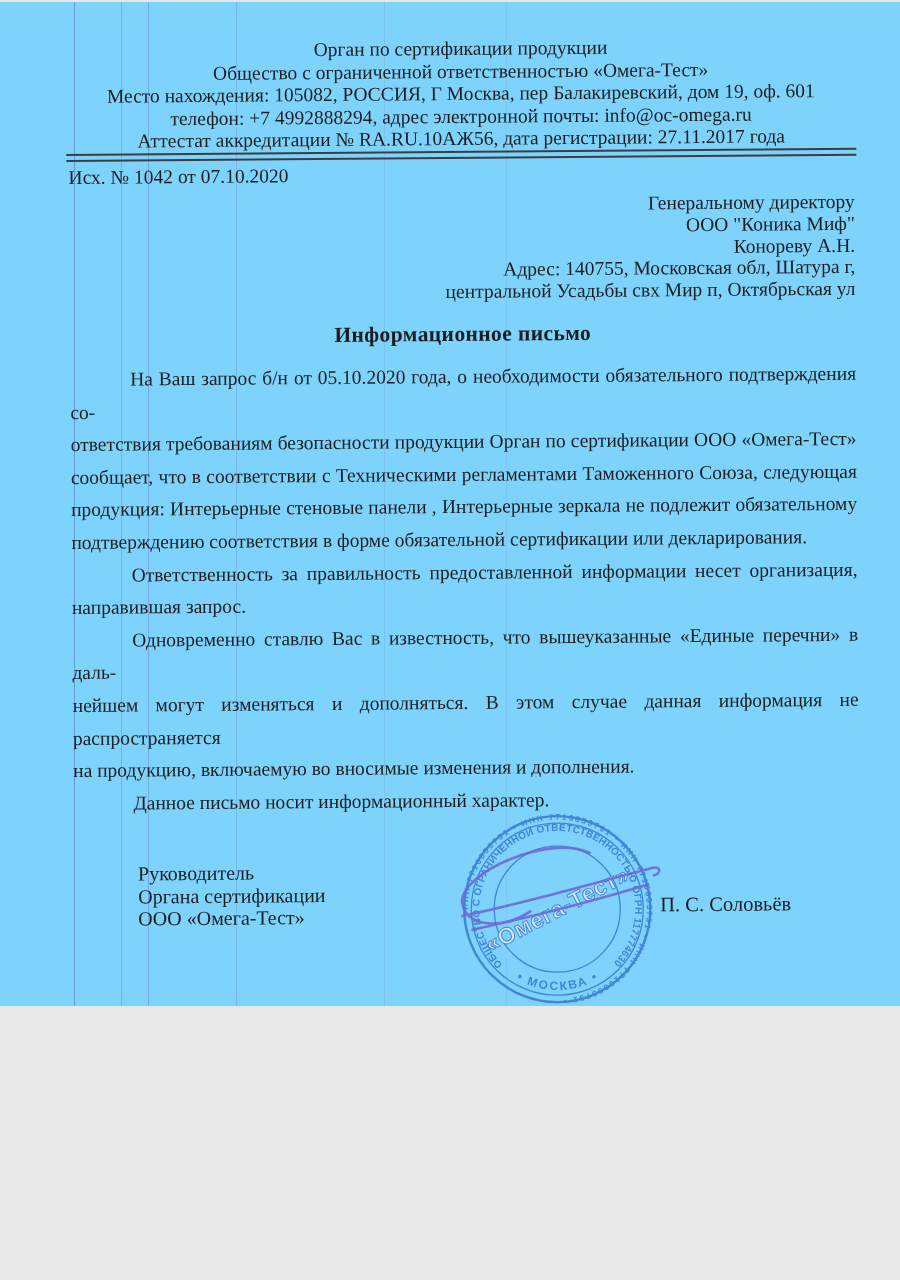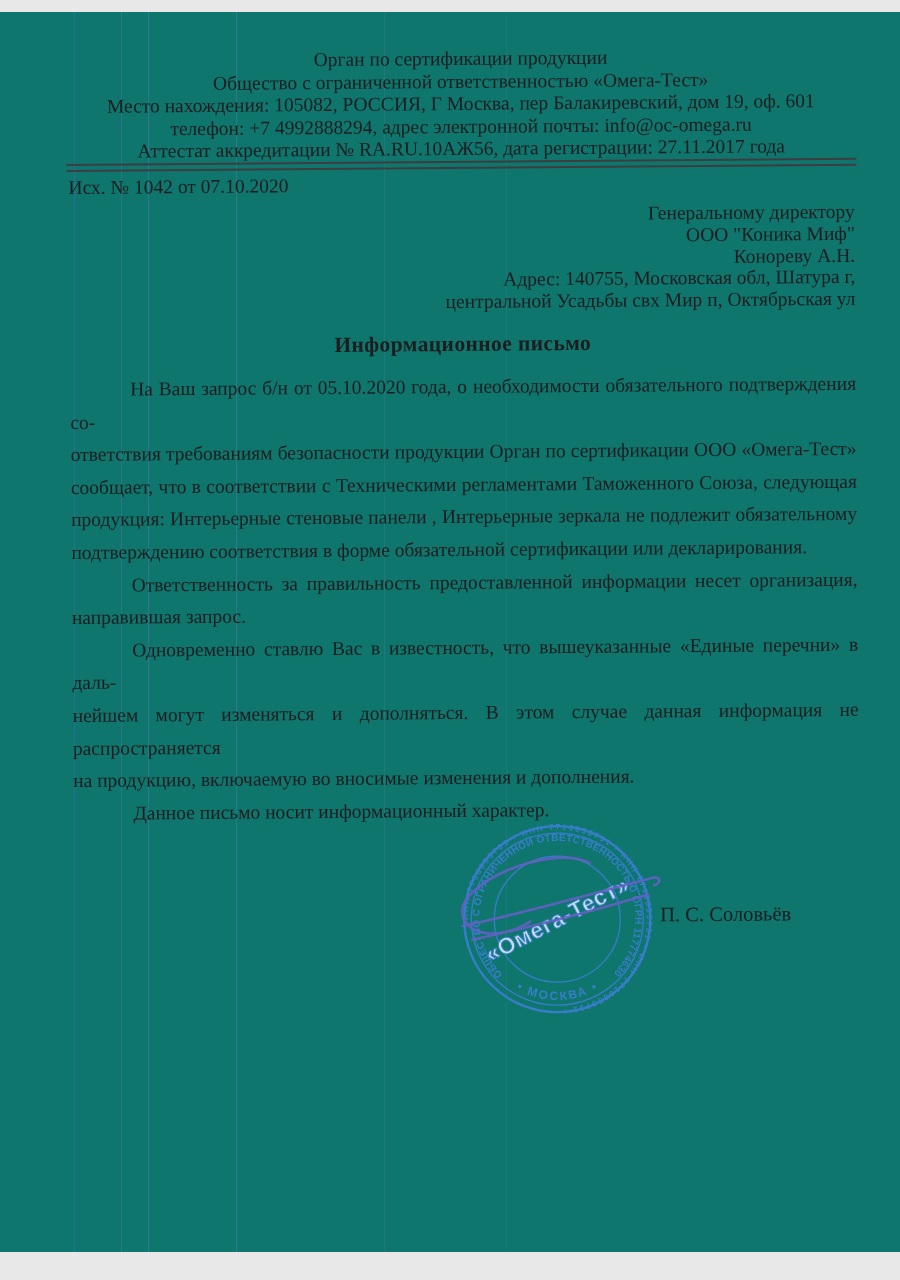--- a/index.html
+++ b/index.html
@@ -1,18 +1,18 @@
 <!DOCTYPE html>
 <html><head>
 <meta charset="utf-8">
 <style>
   html,body { margin:0; padding:0; background:#e8e8e8; }
   .page {
-    position:relative; width:900px; height:1240px; margin:12px auto;
-    background:#0f766e; overflow:hidden;
+    position:relative; width:900px; height:1004px; margin:2px auto;
+    background:#7dd3fc; overflow:hidden;
     font-family:"Liberation Serif","DejaVu Serif",serif;
     color:#1d1d1f;
   }
   .scanline { position:absolute; top:0; height:1264px; width:1px; pointer-events:none; }
   .rot { position:absolute; left:0; top:0; width:900px; height:1280px;
          transform:rotate(-0.45deg); transform-origin:450px 620px; }
   .letterhead { position:absolute; left:72px; width:786px; top:36px;
                 text-align:center; font-size:19.5px; line-height:22.6px; }
   .hrule { position:absolute; left:70px; top:149px; width:790px; height:4px;
            border-top:2px solid #3d3d40; border-bottom:2px solid #3d3d40; }
@@ -76,20 +76,25 @@
       <div class="bline stretch indent">Ответственность за правильность предоставленной информации несет организация,</div>
       <div class="bline">направившая запрос.</div>
 
       <div class="bline stretch indent">Одновременно ставлю Вас в известность, что вышеуказанные «Единые перечни» в даль-</div>
       <div class="bline stretch">нейшем могут изменяться и дополняться. В этом случае данная информация не распространяется</div>
       <div class="bline">на продукцию, включаемую во вносимые изменения и дополнения.</div>
 
       <div class="bline indent">Данное письмо носит информационный характер.</div>
     </div>
 
+    <div class="sigblock">
+      <div>Руководитель</div>
+      <div>Органа сертификации</div>
+      <div>ООО «Омега-Тест»</div>
+    </div>
 
     <div class="signer">П. С. Соловьёв</div>
 
     <div class="stampwrap">
       <svg width="240" height="214" viewBox="0 0 240 214" font-family="Liberation Sans, DejaVu Sans, sans-serif">
         <g opacity="0.92">
           <circle cx="107" cy="104" r="93" fill="none" stroke="#3c7ed2" stroke-width="2.4"></circle>
           <circle cx="107" cy="104" r="86" fill="none" stroke="#3c7ed2" stroke-width="1.3"></circle>
           <circle cx="107" cy="104" r="63" fill="none" stroke="#3c7ed2" stroke-width="1.3"></circle>
 

